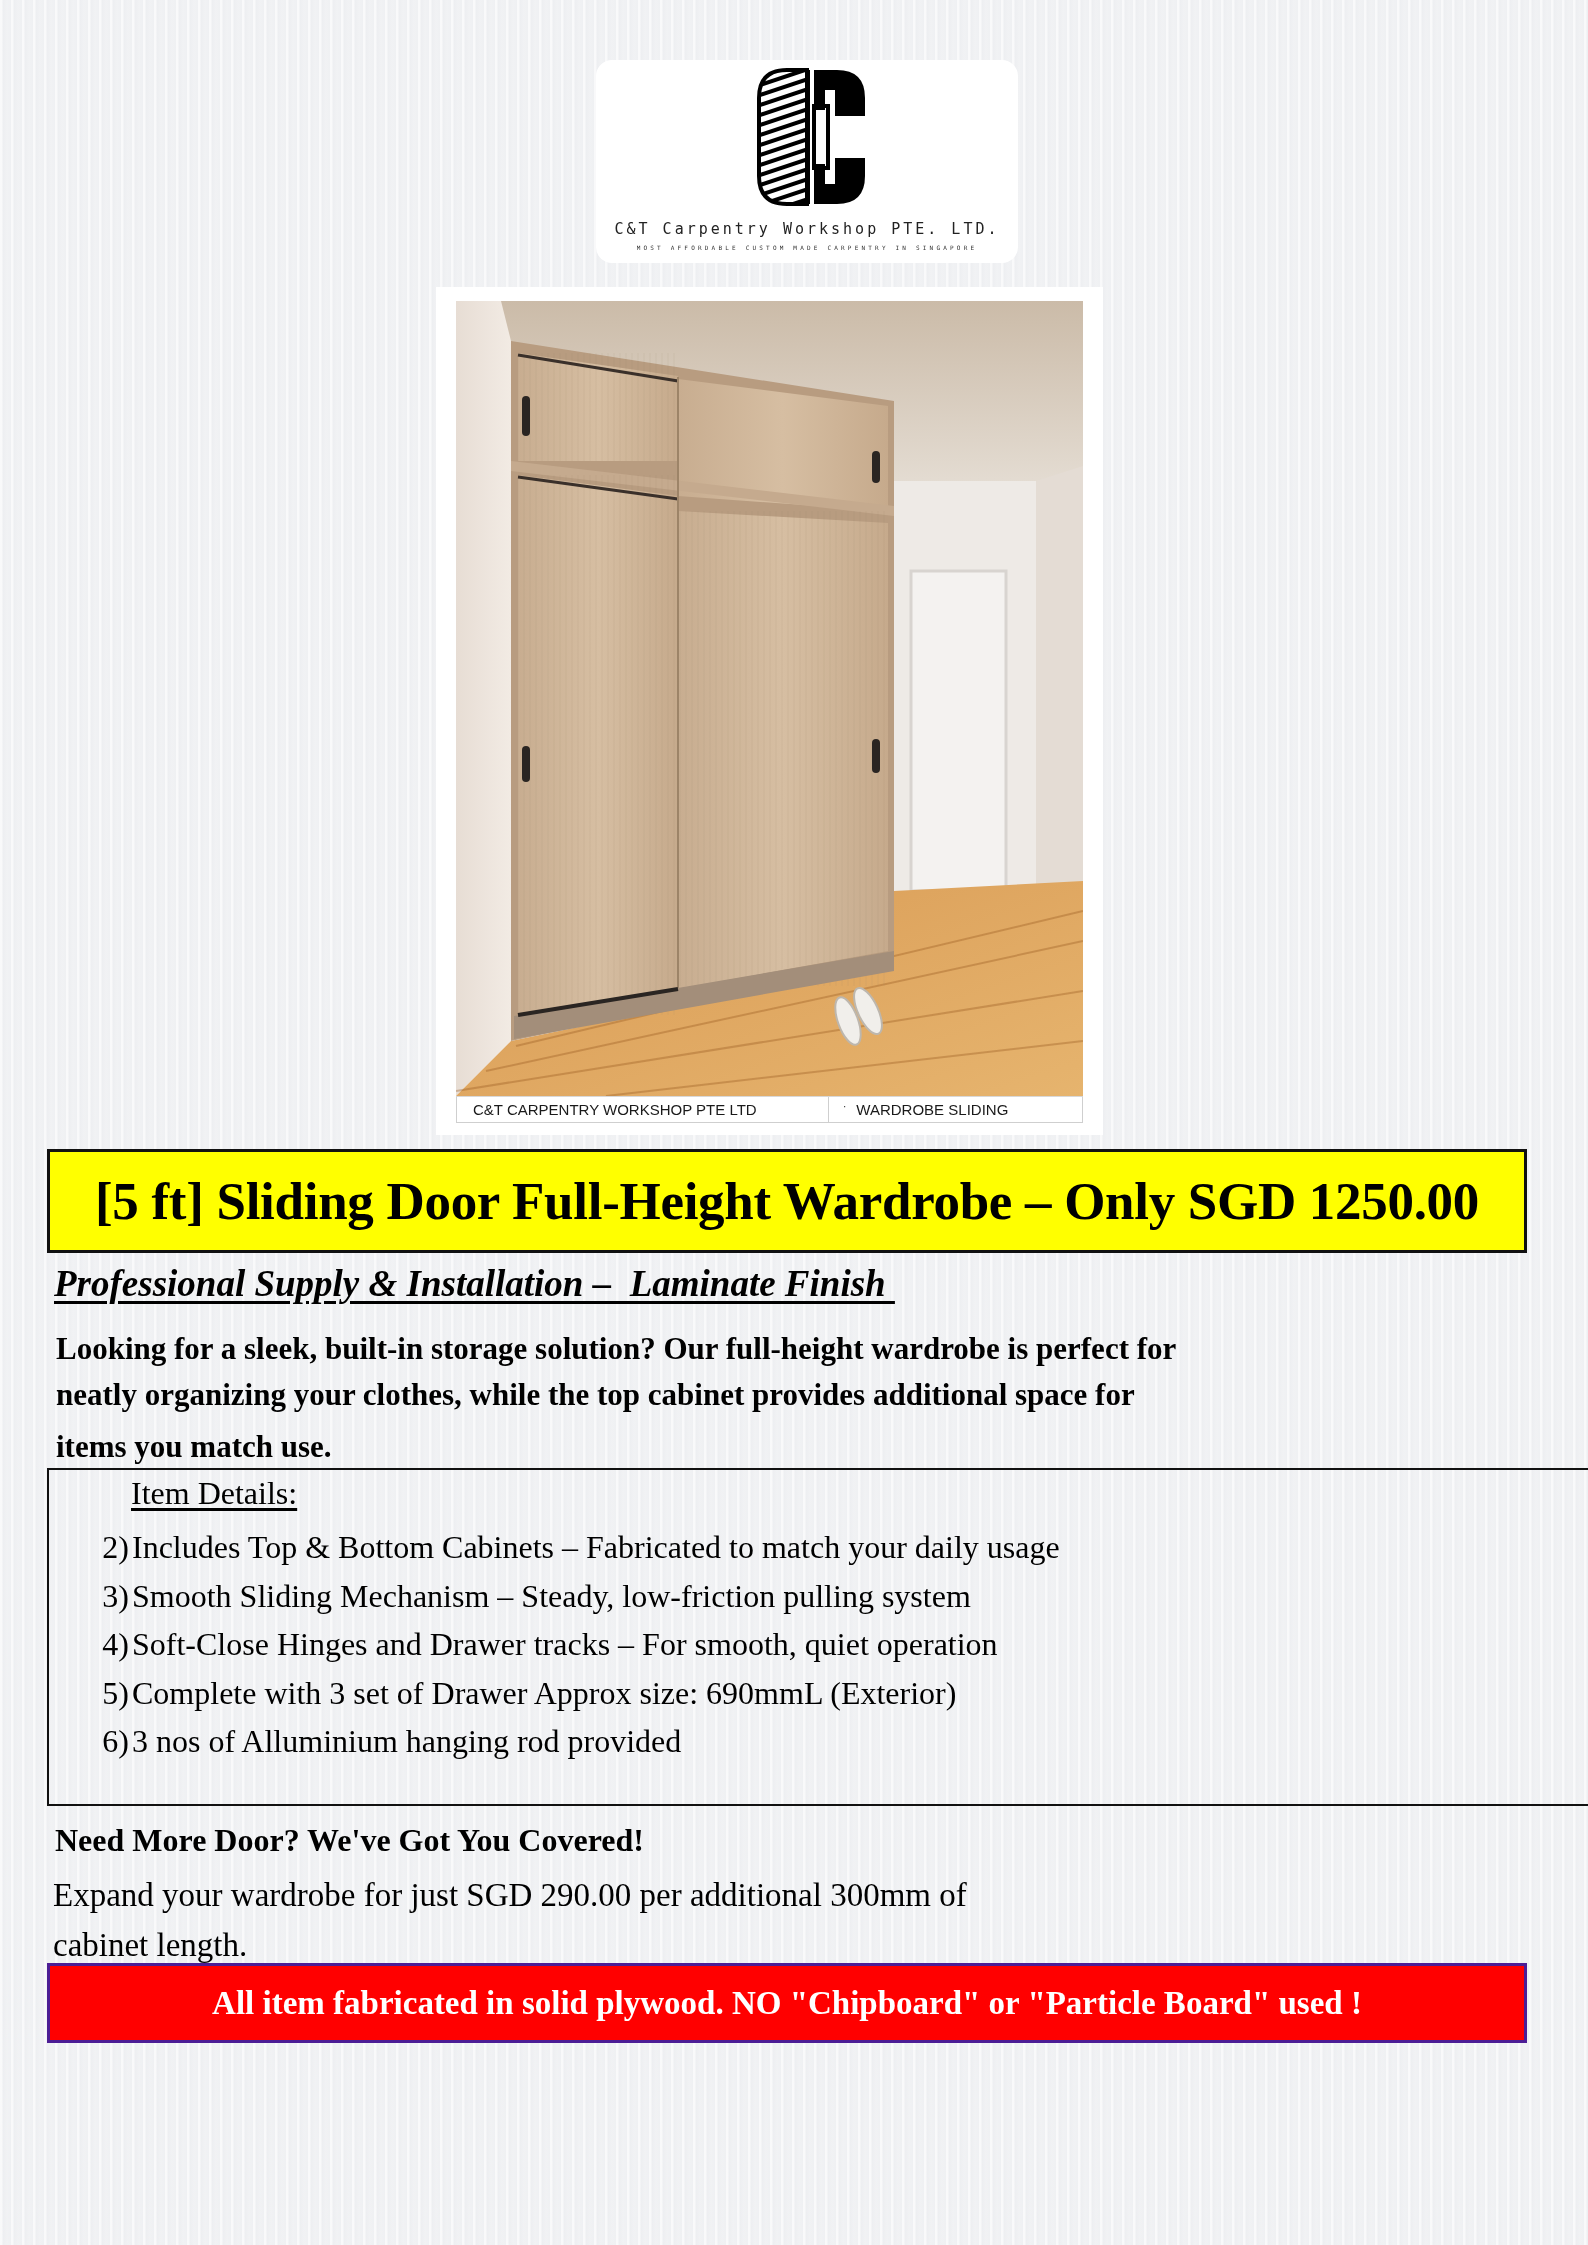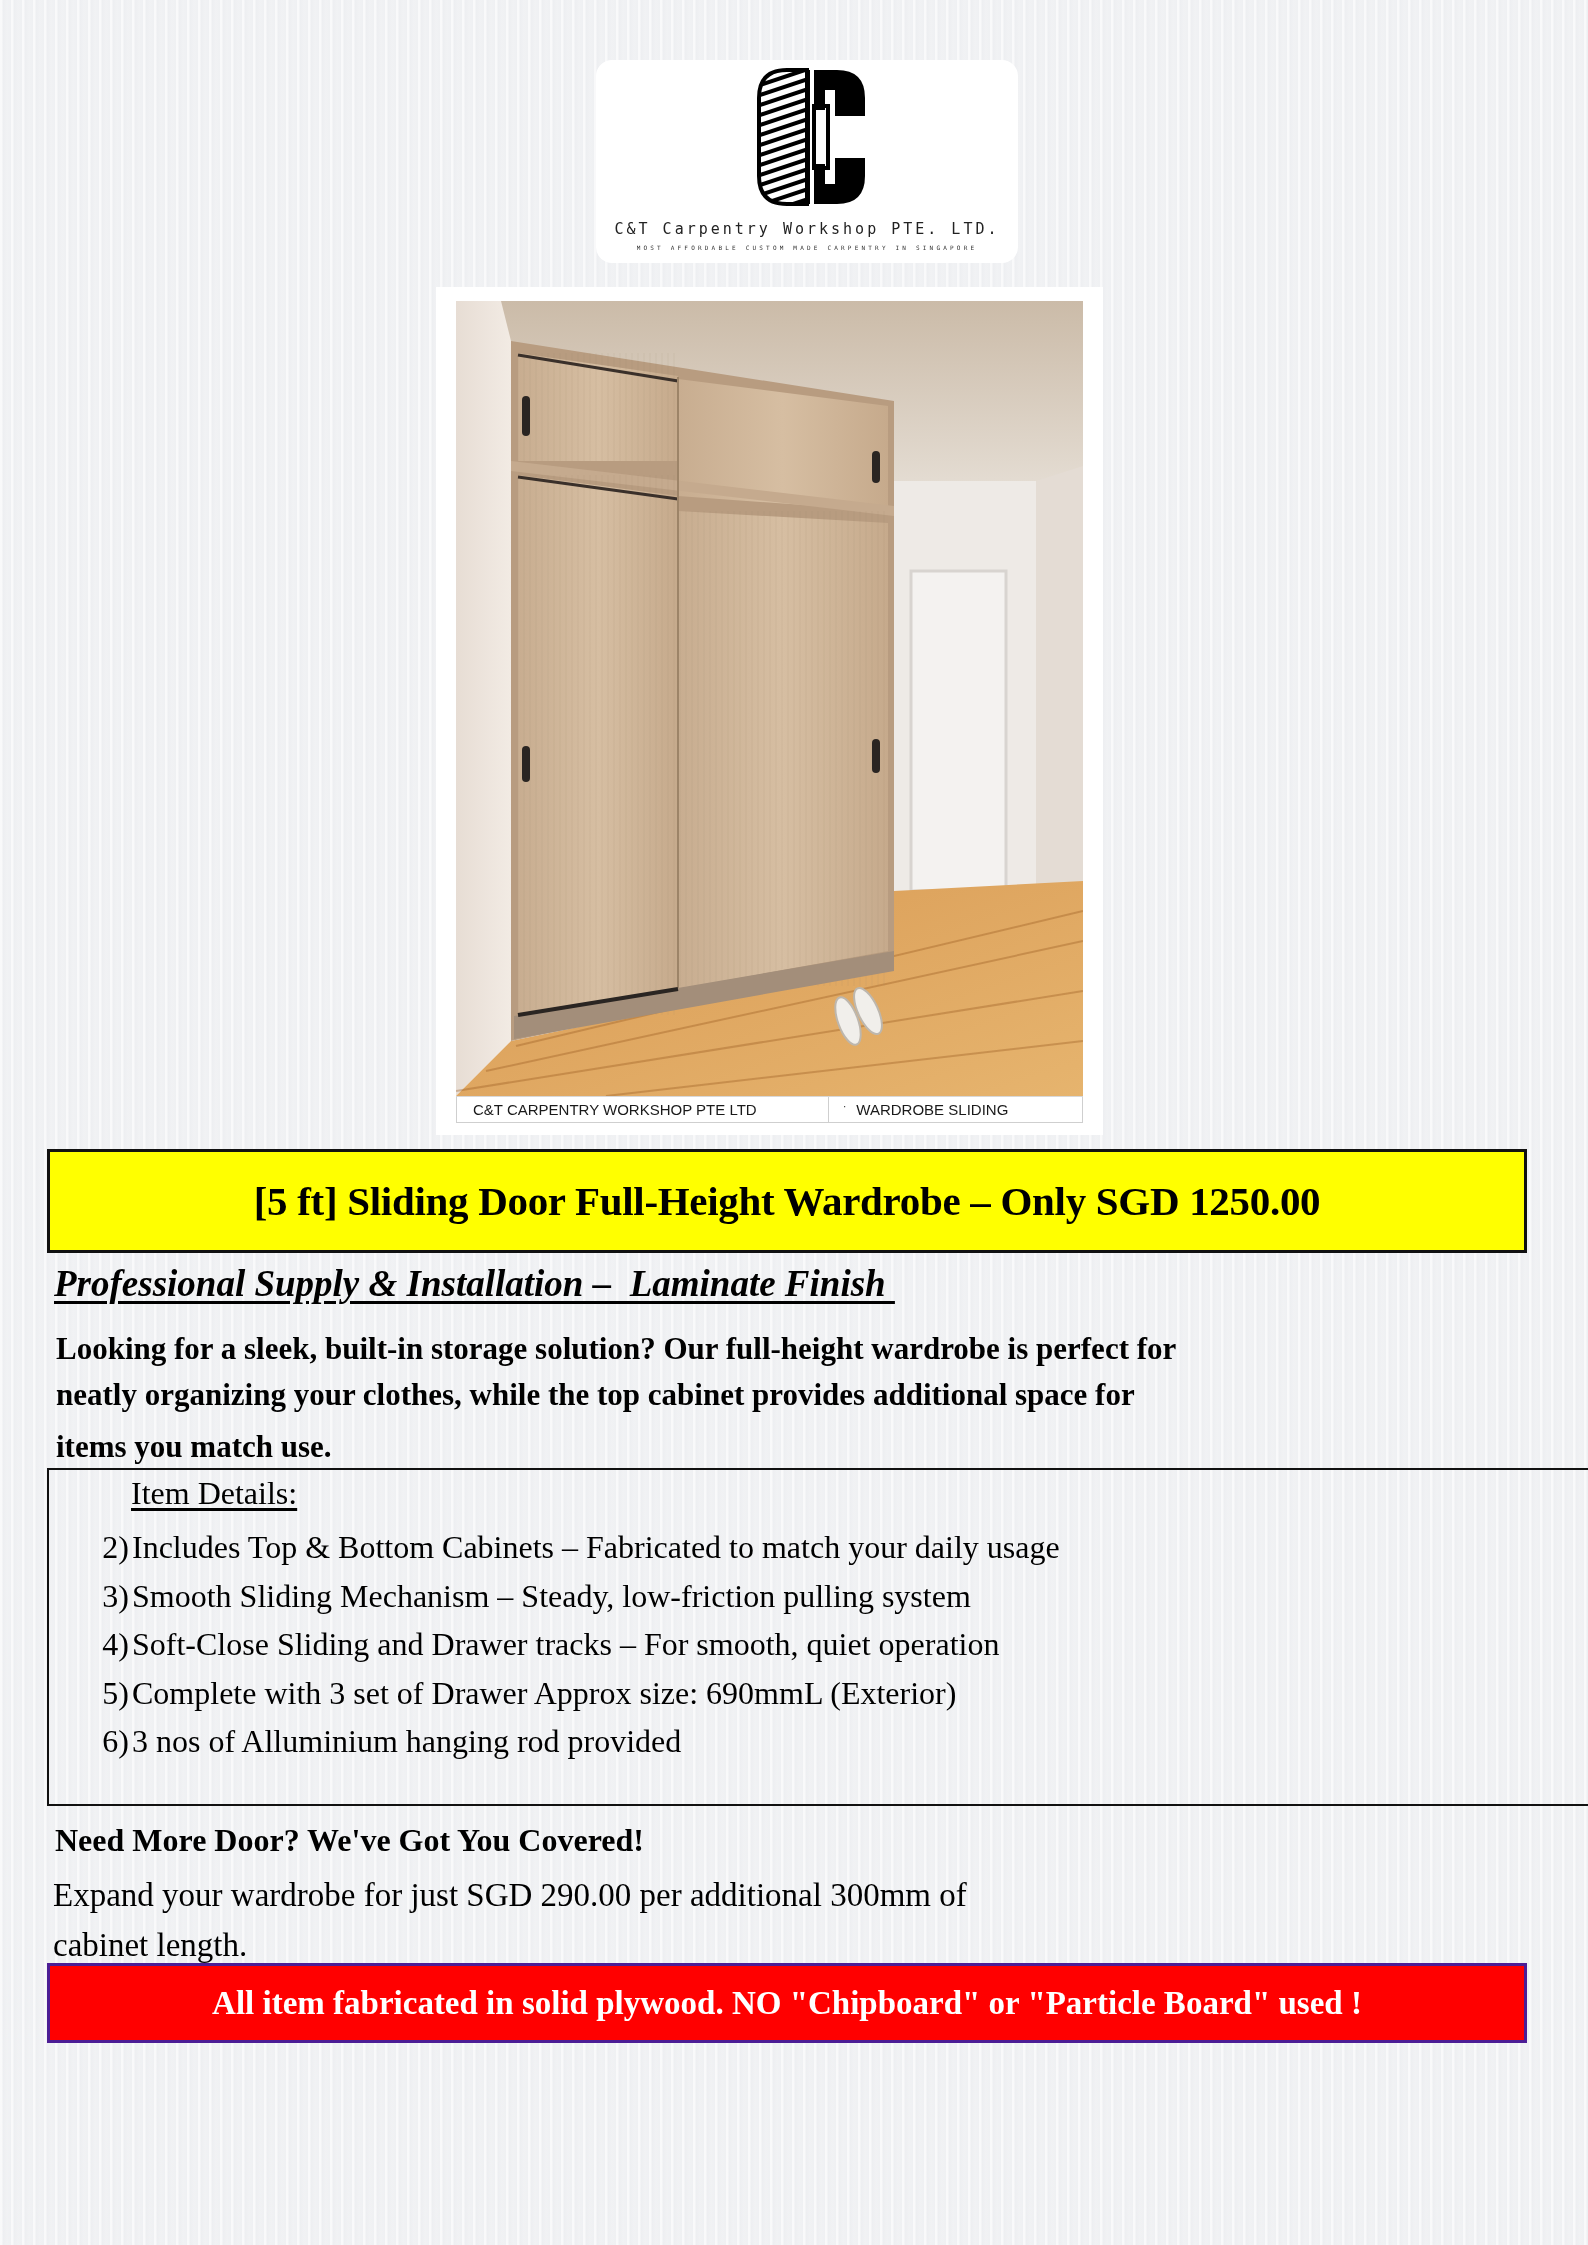--- a/index.html
+++ b/index.html
@@ -41,21 +41,21 @@
     }
     .cap-left { width: 372px; border-right: 1px solid #cfcfcf; display:flex; align-items:center; padding-left: 16px; box-sizing: border-box; }
     .cap-right { flex: 1; display:flex; align-items:center; padding-left: 14px; box-sizing: border-box; }
     .cap-dot { font-size: 10px; margin-right: 10px; position: relative; top: -3px; }
 
     
     .title-banner {
       left: 47px; top: 1149px; width: 1480px; height: 104px; box-sizing: border-box;
       background: #ffff00; border: 3px solid #111;
       display: flex; align-items: center; justify-content: center;
-      font-weight: bold; font-size: 41px; letter-spacing: -0.3px;
+      font-weight: bold; font-size: 53px; letter-spacing: -0.3px;
     }
 
     .subtitle {
       left: 54px; top: 1262px; font-size: 37px; font-weight: bold; font-style: italic;
       text-decoration: underline; text-decoration-thickness: 3px; text-underline-offset: 5px;
       white-space: pre;
     }
     .intro {
       left: 56px; top: 1326px; width: 1460px; font-size: 31px; font-weight: bold; line-height: 46px;
     }
@@ -214,21 +214,21 @@
   <span>Looking for a sleek, built-in storage solution? Our full-height wardrobe is perfect for</span><br>
   <span>neatly organizing your clothes, while the top cabinet provides additional space for</span>
   <span class="line3">items you match use.</span>
 </div>
 
 <div class="abs details-box">
   <div class="details-heading">Item Details:</div>
   <ul class="details-list">
     <li><span class="num">2)</span><span>Includes Top &amp; Bottom Cabinets – Fabricated to match your daily usage</span></li>
     <li><span class="num">3)</span><span>Smooth Sliding Mechanism – Steady, low-friction pulling system</span></li>
-    <li><span class="num">4)</span><span>Soft-Close Sliding and Drawer tracks – For smooth, quiet operation</span></li>
+    <li><span class="num">4)</span><span>Soft-Close Hinges and Drawer tracks – For smooth, quiet operation</span></li>
     <li><span class="num">5)</span><span>Complete with 3 set of Drawer Approx size: 690mmL (Exterior)</span></li>
     <li><span class="num">6)</span><span>3 nos of Alluminium hanging rod provided</span></li>
   </ul>
 </div>
 
 <div class="abs more-heading">Need More Door? We've Got You Covered!</div>
 <div class="abs more-text">
   <span>Expand your wardrobe for just SGD 290.00 per additional 300mm of</span><br>
   <span>cabinet length.</span>
 </div>

